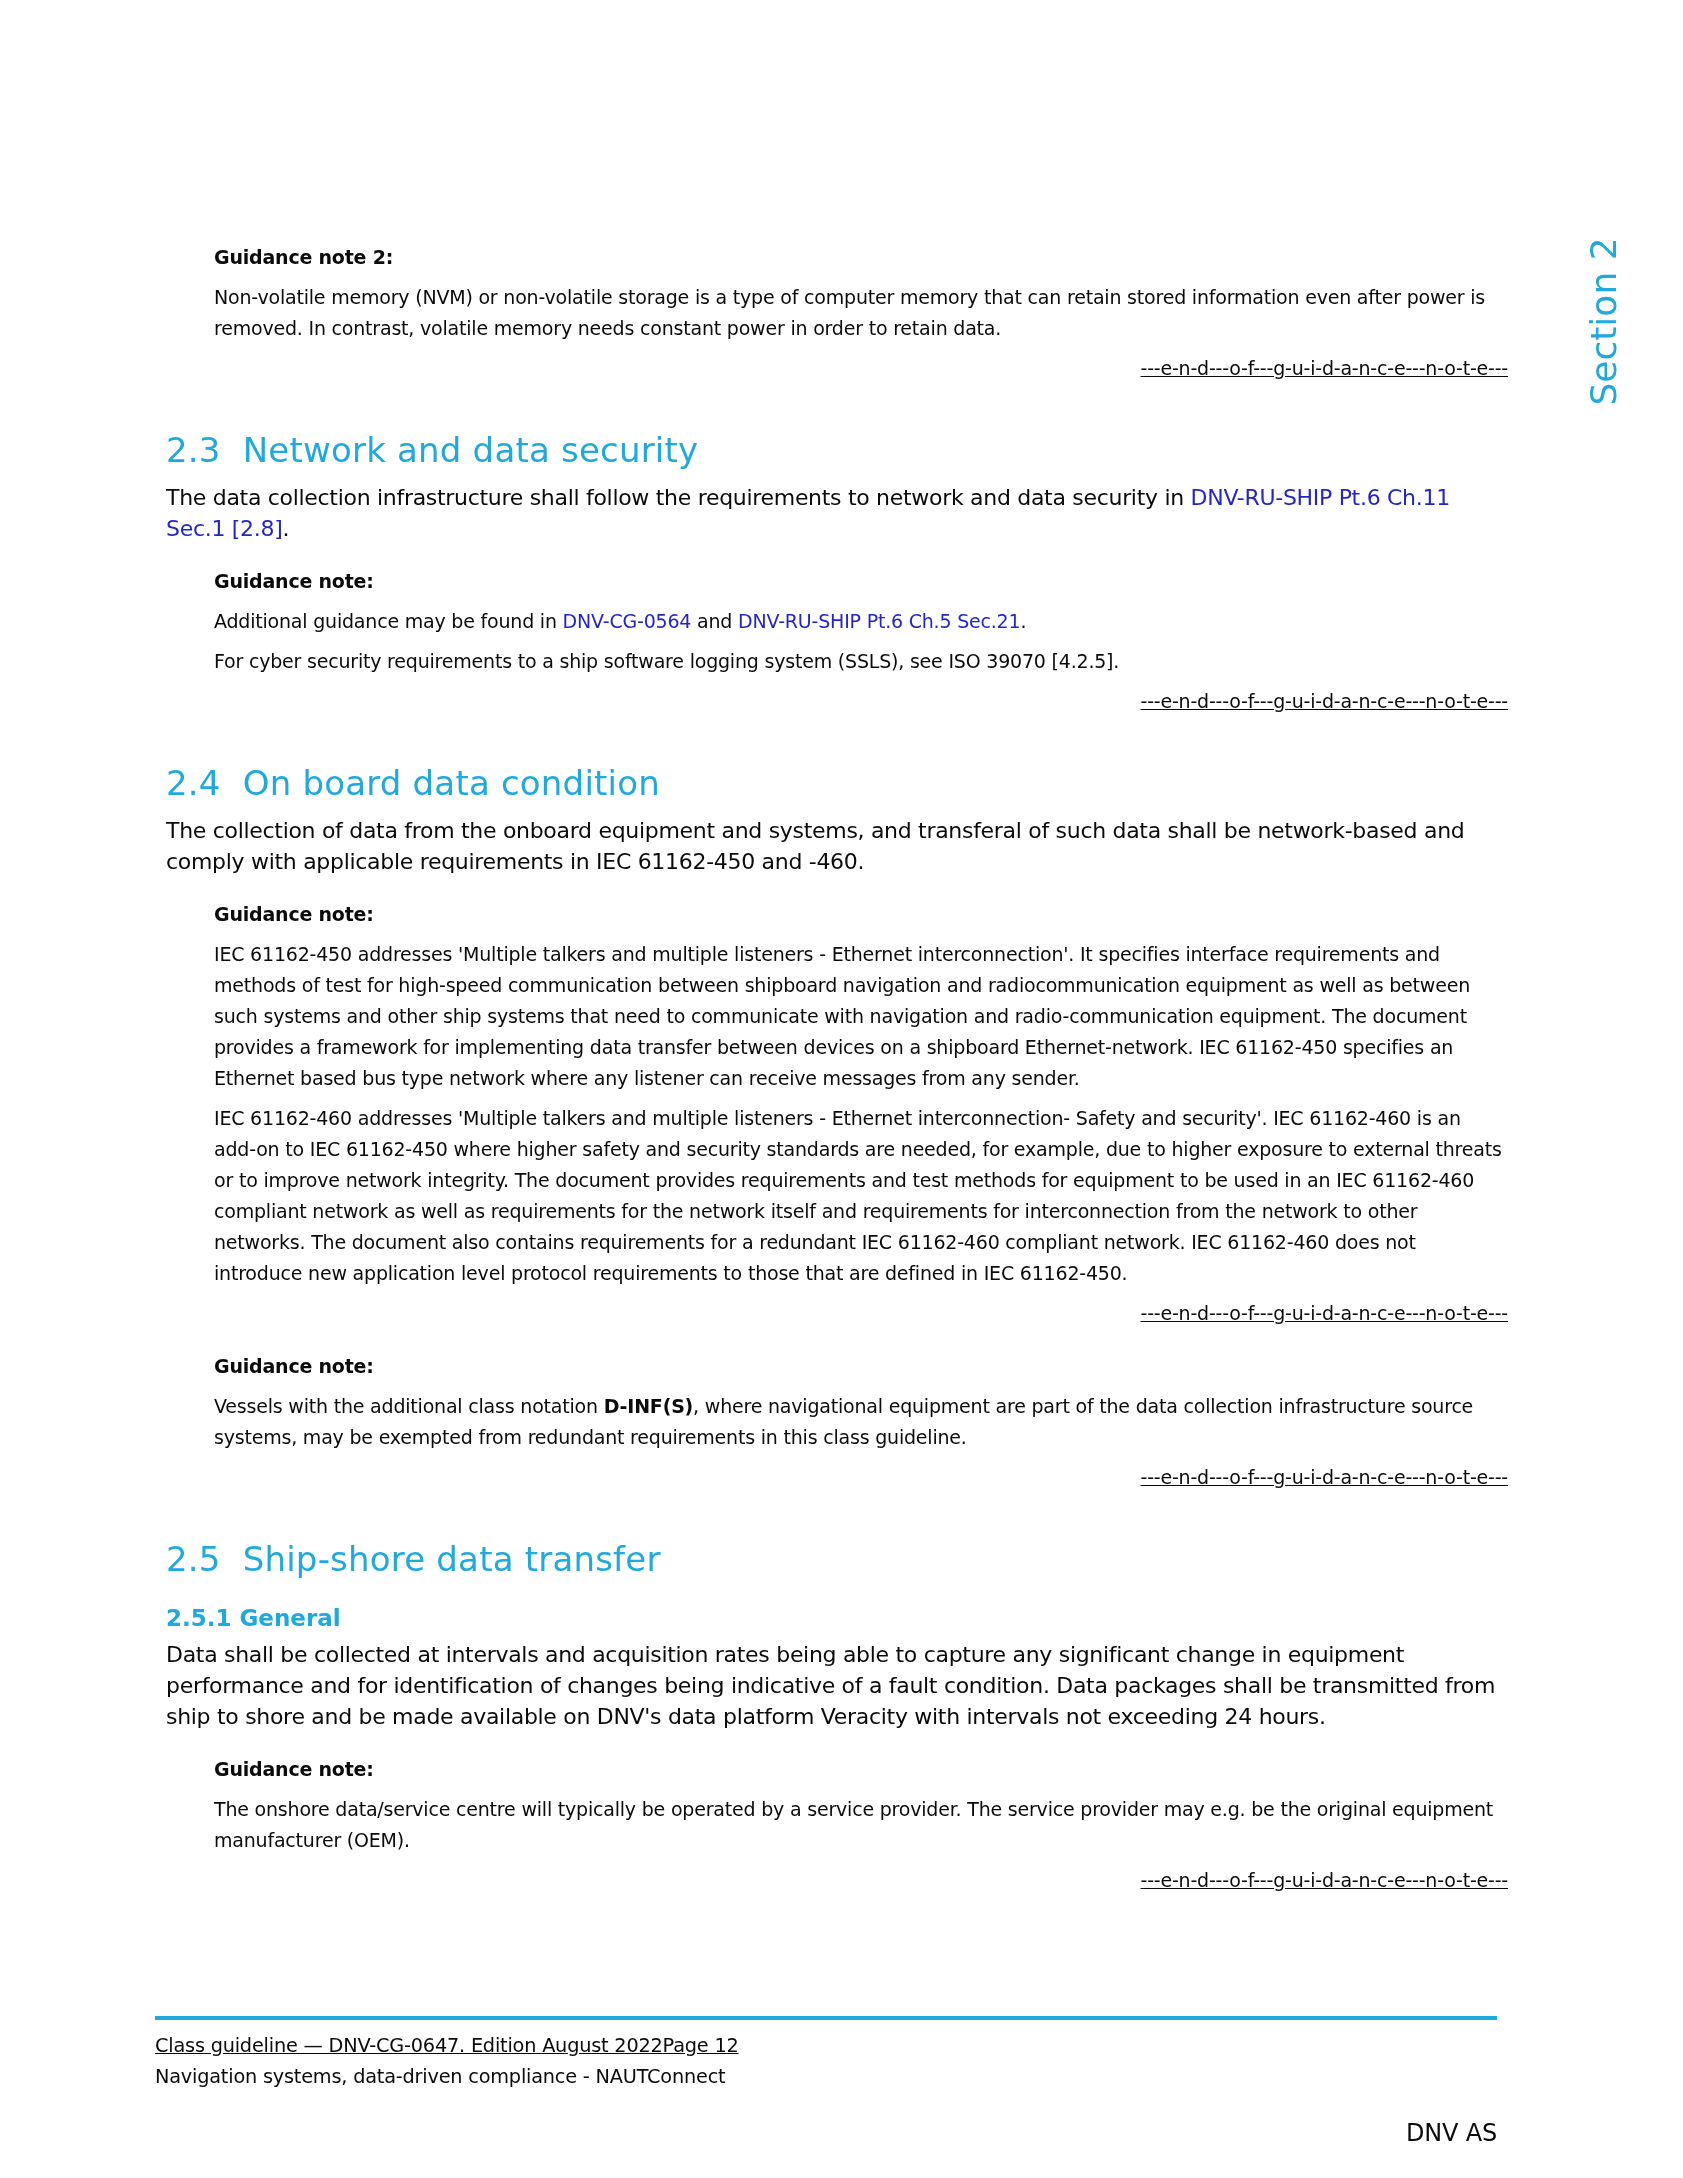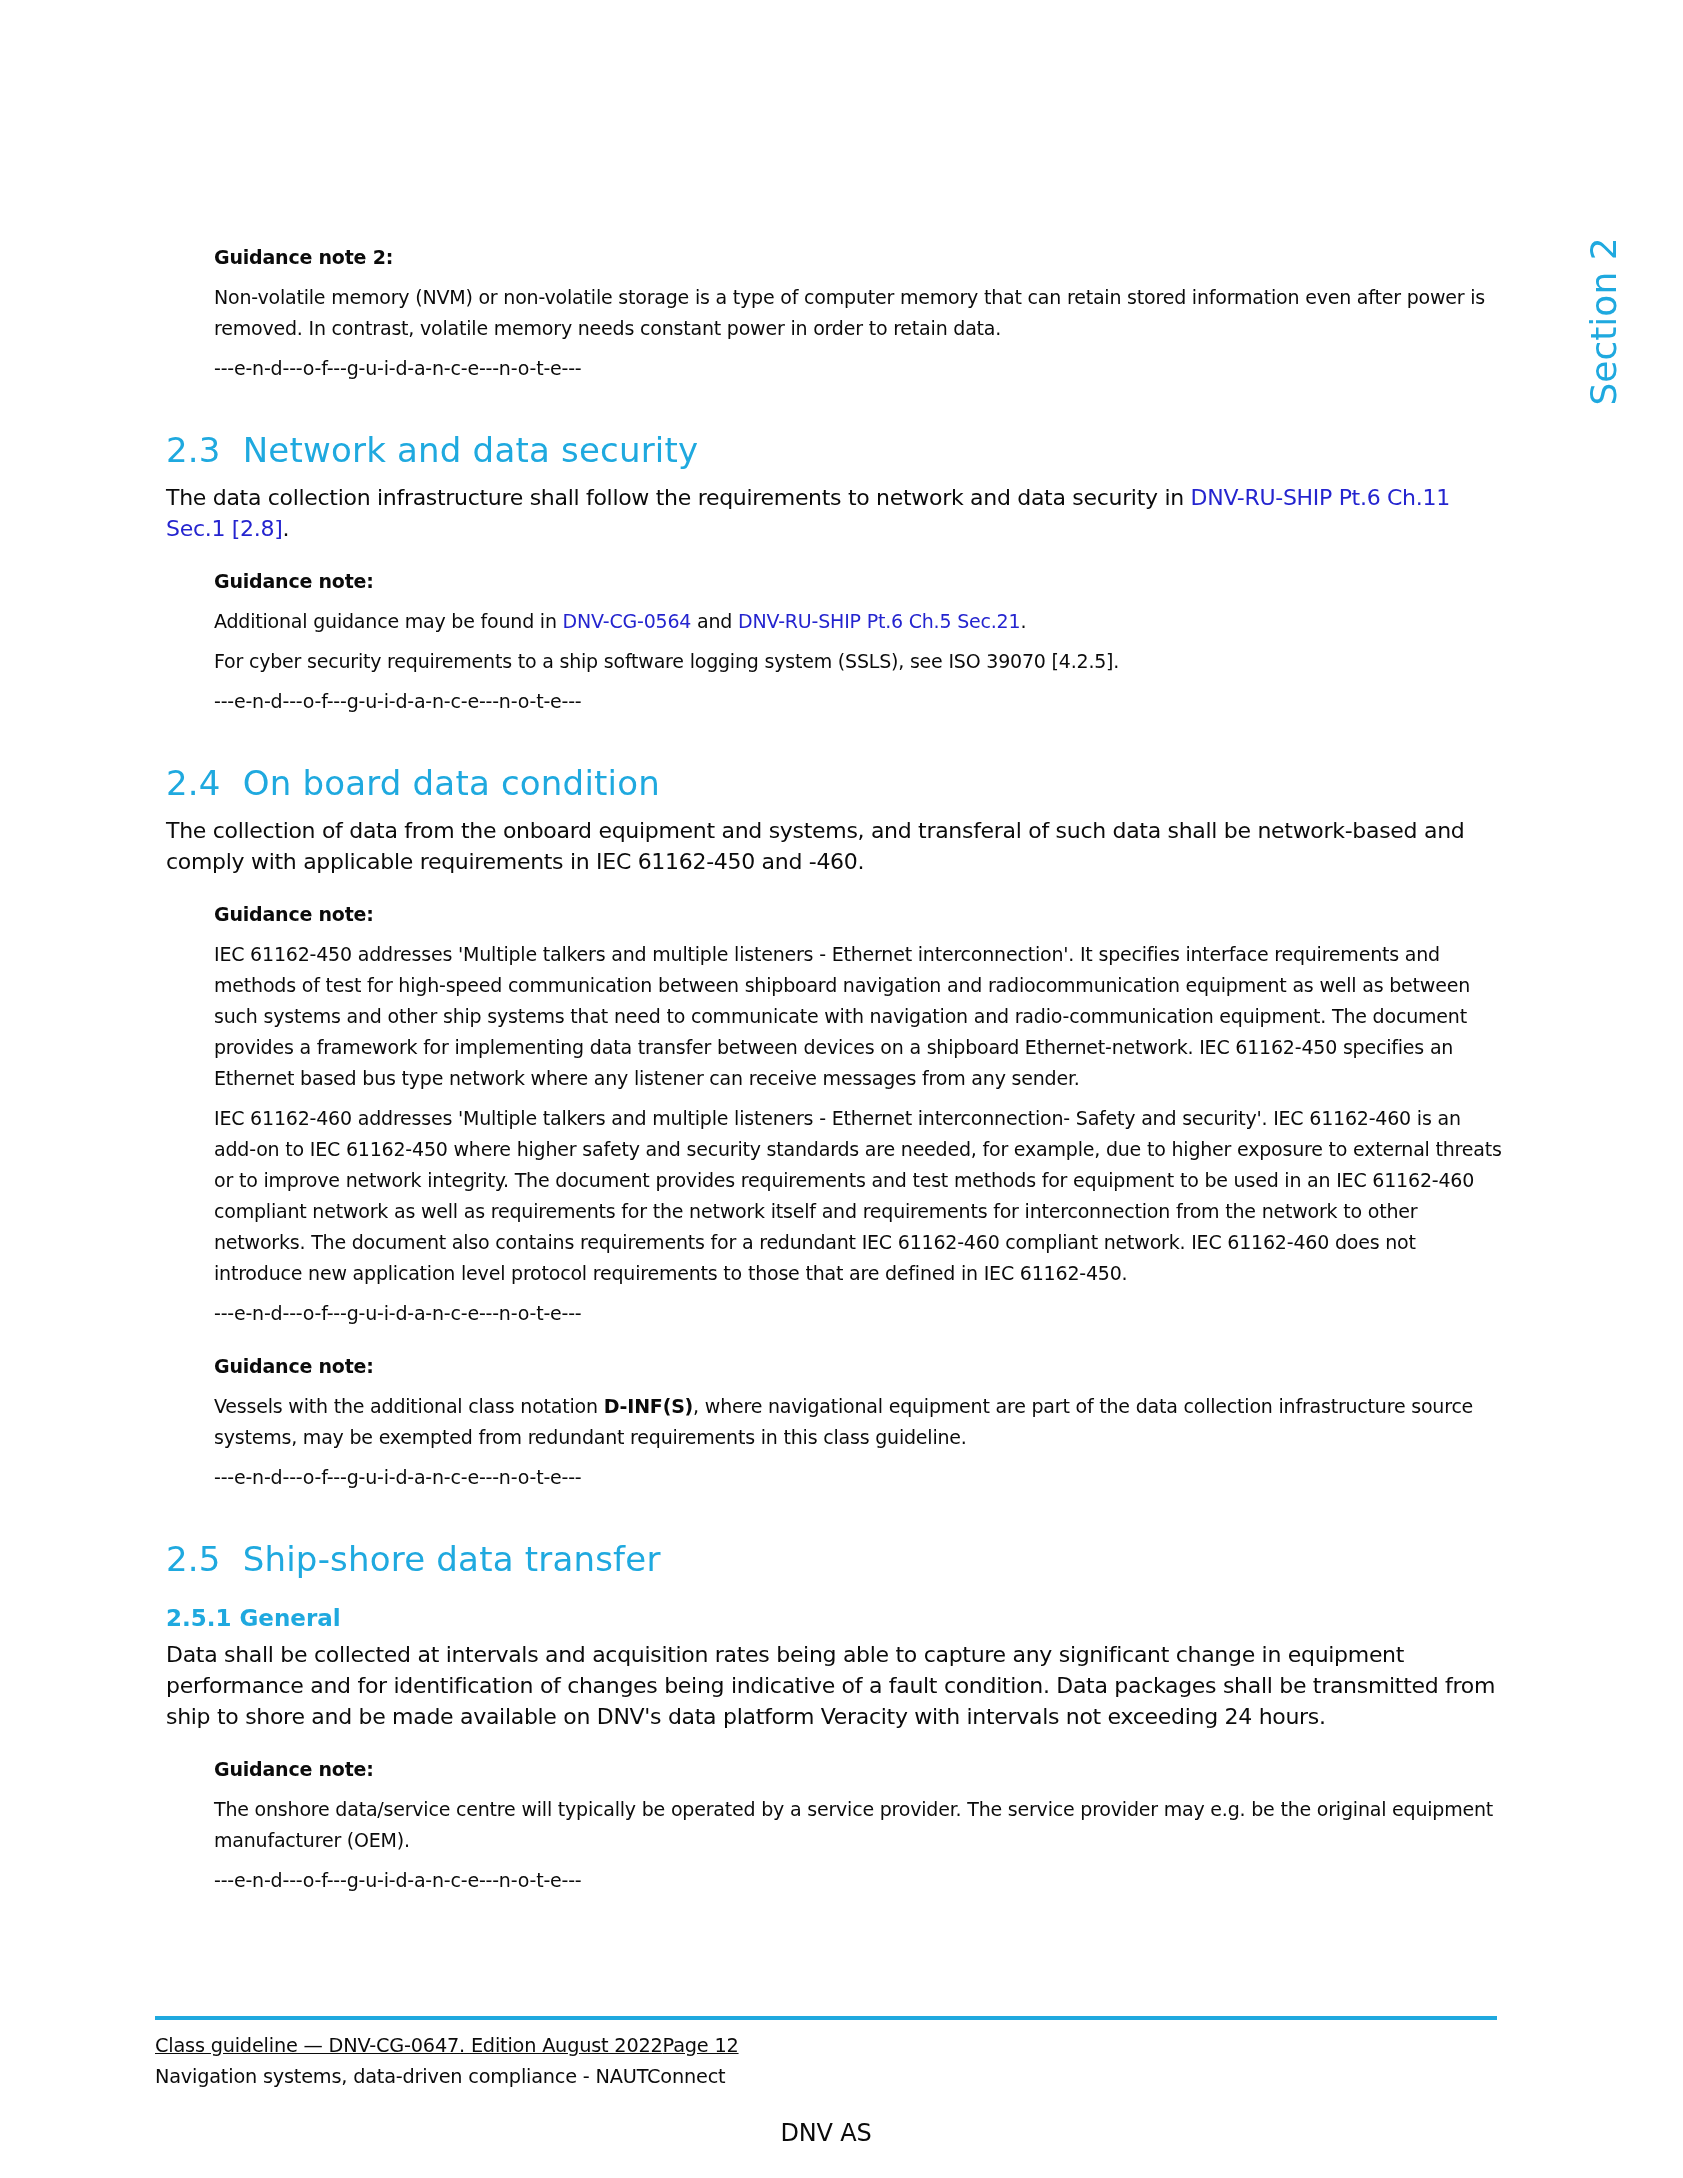--- a/index.html
+++ b/index.html
@@ -27,42 +27,42 @@
     margin:26px 0 8px 0;
   }
 
   .gn {
     margin:22px 0 0 48px;
     font-size:19px; line-height:31px; letter-spacing:-0.2px;
   }
   .gn-top { margin-top:0; }
   .gn-label { font-weight:700; margin:0 0 2px 0; }
   .gn p { margin:0 0 9px 0; }
-  .endnote { text-align:left; margin:16px 0 2px 0; }
+  .endnote { text-align:right; margin:16px 0 2px 0;text-decoration:underline; }
 
   .link { color:#2424cf; text-decoration:none; }
 
   .section-tab {
     position:absolute; top:173px; right:54px;
     width:51px; height:297px;
     display:flex; align-items:center; justify-content:center;
   }
   .section-tab span {
     transform:rotate(-90deg);
     white-space:nowrap;
     font-size:36px; color:#1fa9df;
   }
 
   .footer {
     position:absolute; left:155px; width:1342px; top:2016px;
     font-size:19.3px; line-height:31px; letter-spacing:-0.2px;
   }
   .footer-rule { height:4px; background:#1fa9df; margin-bottom:10px; }
   .footer-row { display:flex; justify-content:flex-start;text-decoration:underline; }
-  .publisher { text-align:center; margin-top:26px; font-size:24px; }
+  .publisher { text-align:right; margin-top:26px; font-size:24px; }
 </style>
 </head>
 <body>
 
 <div class="page">
 
   <div class="section-tab">
     <span>Section 2</span>
   </div>
 

